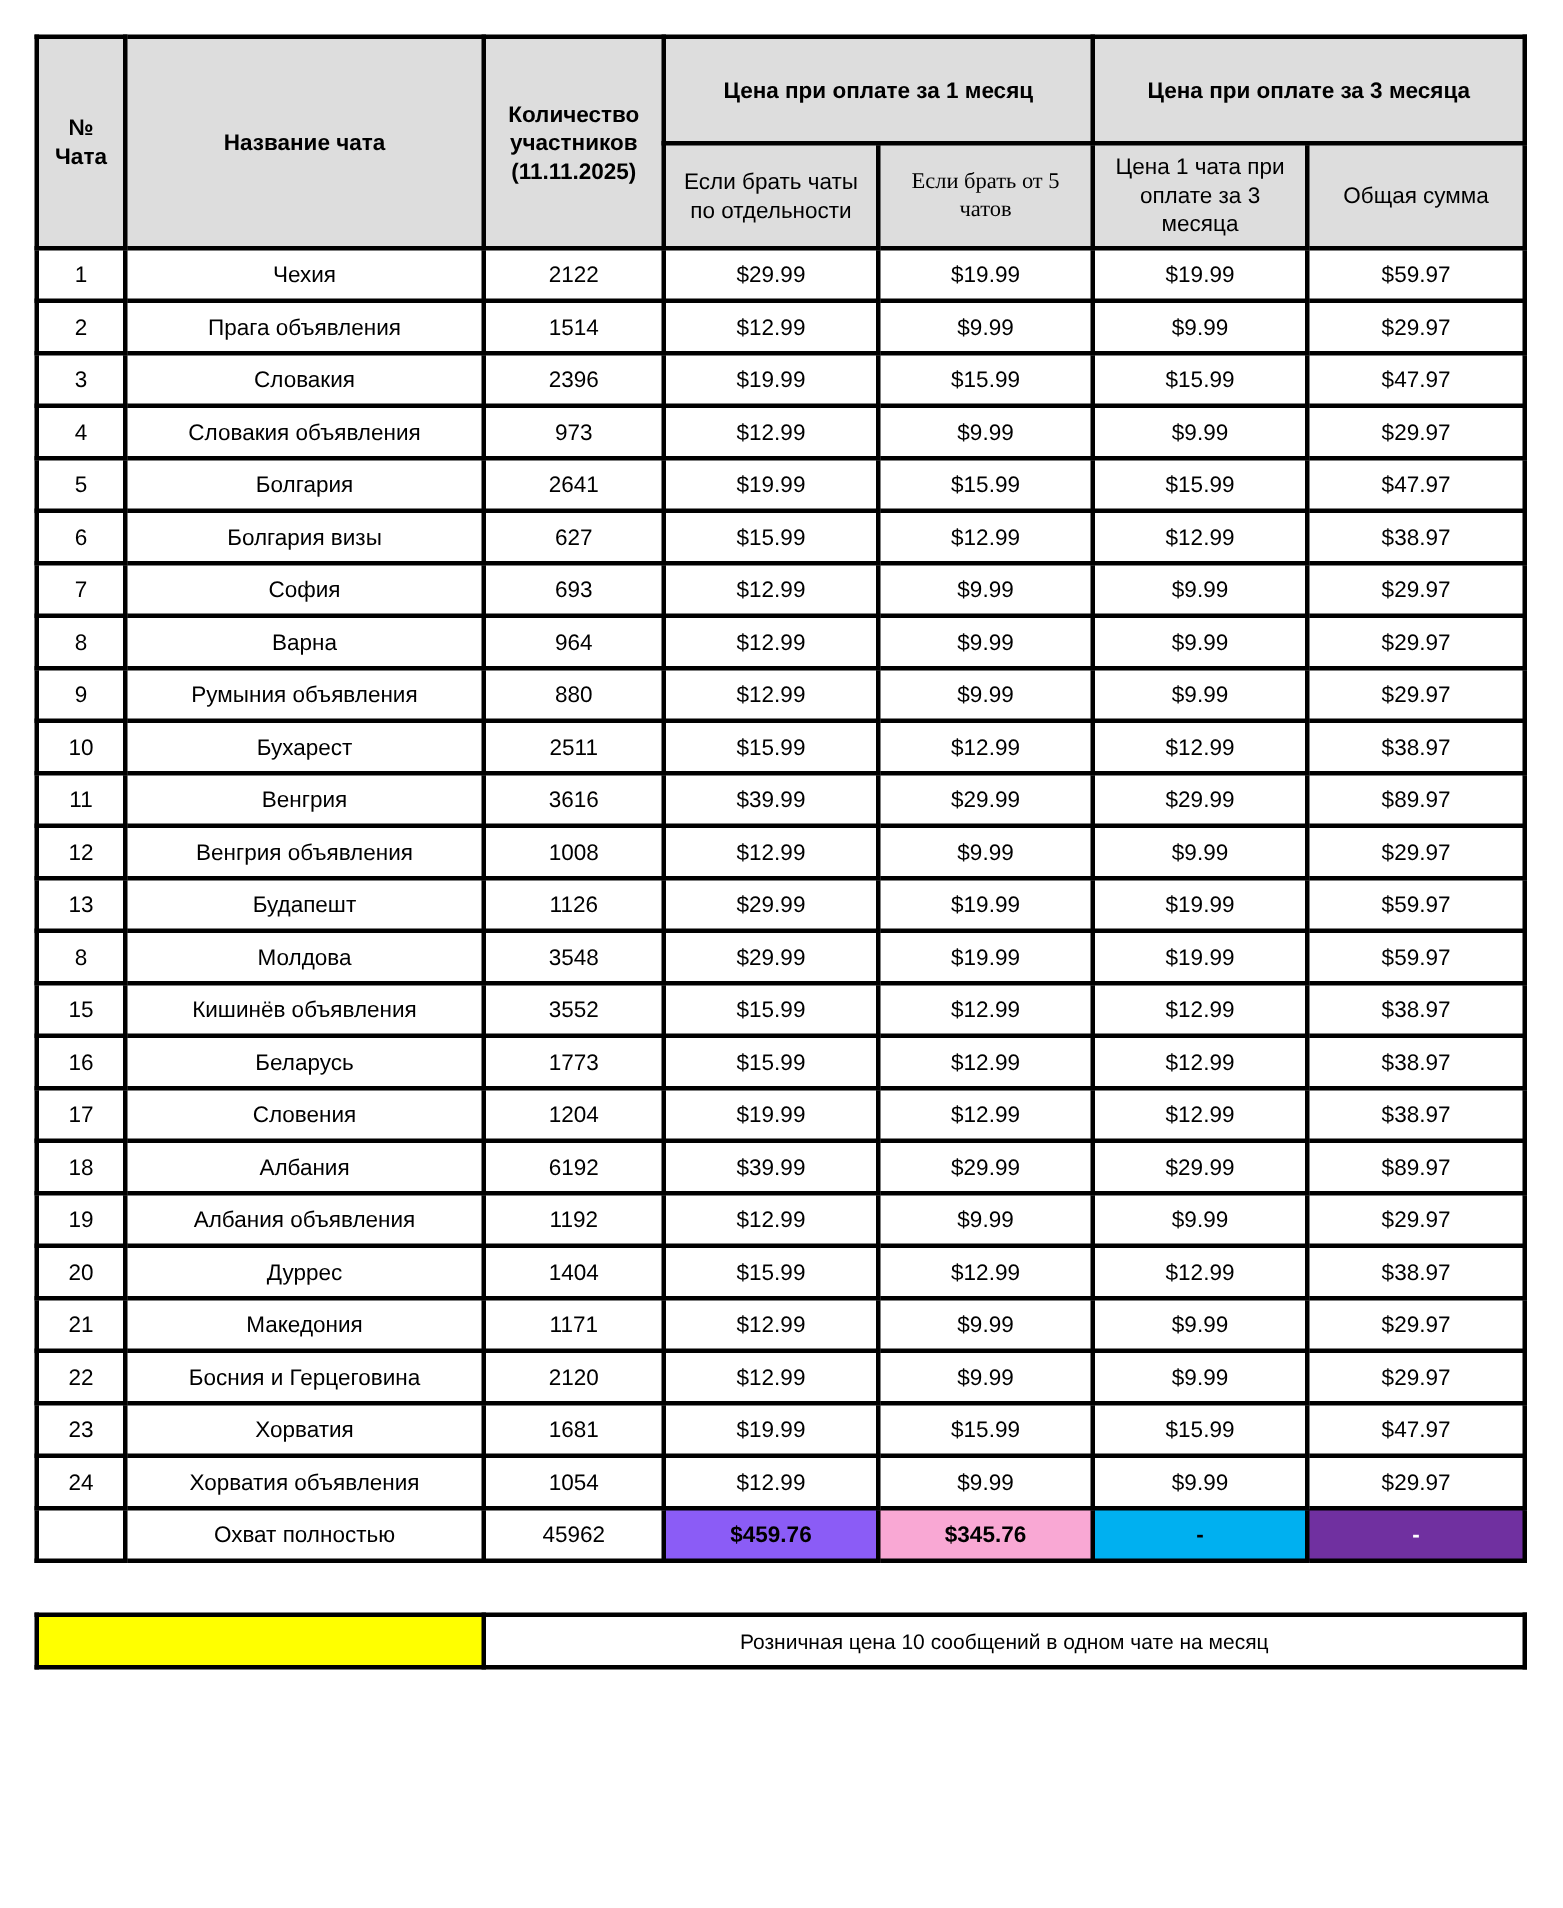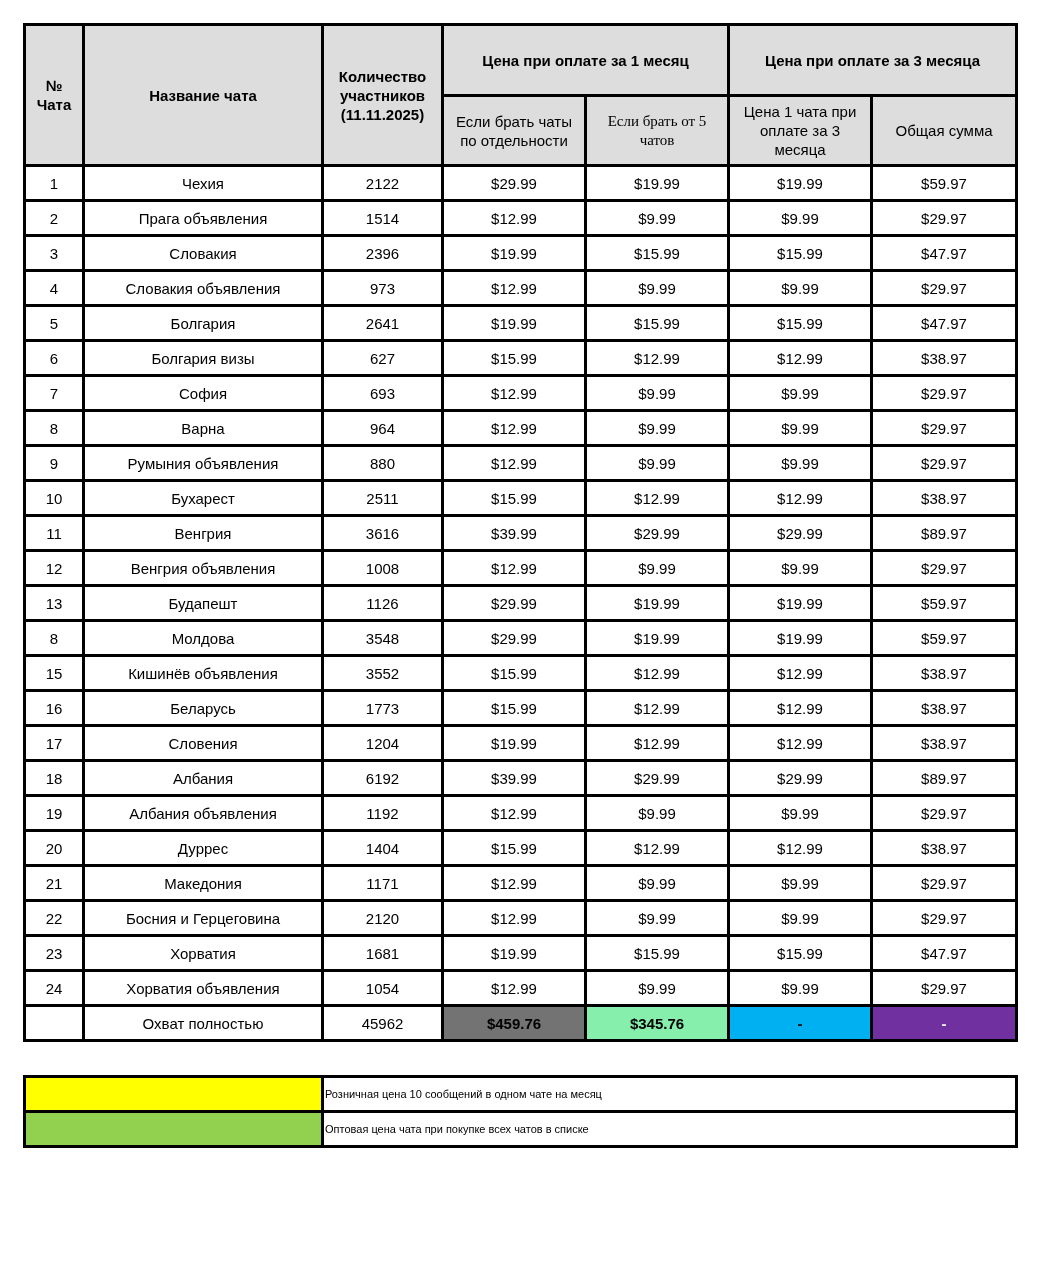--- a/index.html
+++ b/index.html
@@ -44,38 +44,38 @@
       height: 35px;
     }
     #price-table tbody td {
       height: 29px;
       padding-top: 0;
       padding-bottom: 0;
     }
     #price-table thead tr.h1 { height: 71px; }
     #price-table thead tr.h2 { height: 70px; }
 
-    .total-yellow { background: #737373; font-weight: bold; }
-    .total-green  { background: #86efac; font-weight: bold; }
+    .total-yellow { background: #8b5cf6; font-weight: bold; }
+    .total-green  { background: #f9a8d4; font-weight: bold; }
     .total-blue   { background: #00b0f0; font-weight: bold; color: #000; }
     .total-purple { background: #7030a0; font-weight: bold; color: #ffffff; }
 
     #legend-table {
       position: absolute;
       left: 23px;
       top: 1075px;
       width: 992px;
     }
     #legend-table td {
       border: 3px solid #000;
       height: 29px;
-      text-align: left;
+      text-align: center;
       vertical-align: middle;
       font-family: "Liberation Sans Narrow", "Liberation Sans", sans-serif;
-      font-size: 11px;
+      font-size: 14px;
     }
     #legend-table tr { height: 35px; }
     .sw-yellow { background: #ffff00; }
     .sw-green  { background: #92d050; }
     .sw-blue   { background: #00b0f0; }
     .sw-purple { background: #7030a0; }
   </style>
 </head>
 <body>
 
@@ -340,18 +340,14 @@
 <table id="legend-table">
   <colgroup>
     <col style="width:298px">
     <col style="width:694px">
   </colgroup>
   <tbody>
     <tr>
       <td class="sw-yellow"></td>
       <td>Розничная цена 10 сообщений в одном чате на месяц</td>
     </tr>
-    <tr>
-      <td class="sw-green"></td>
-      <td>Оптовая цена чата при покупке всех чатов в списке</td>
-    </tr>
   </tbody>
 </table>
 
 </body></html>

